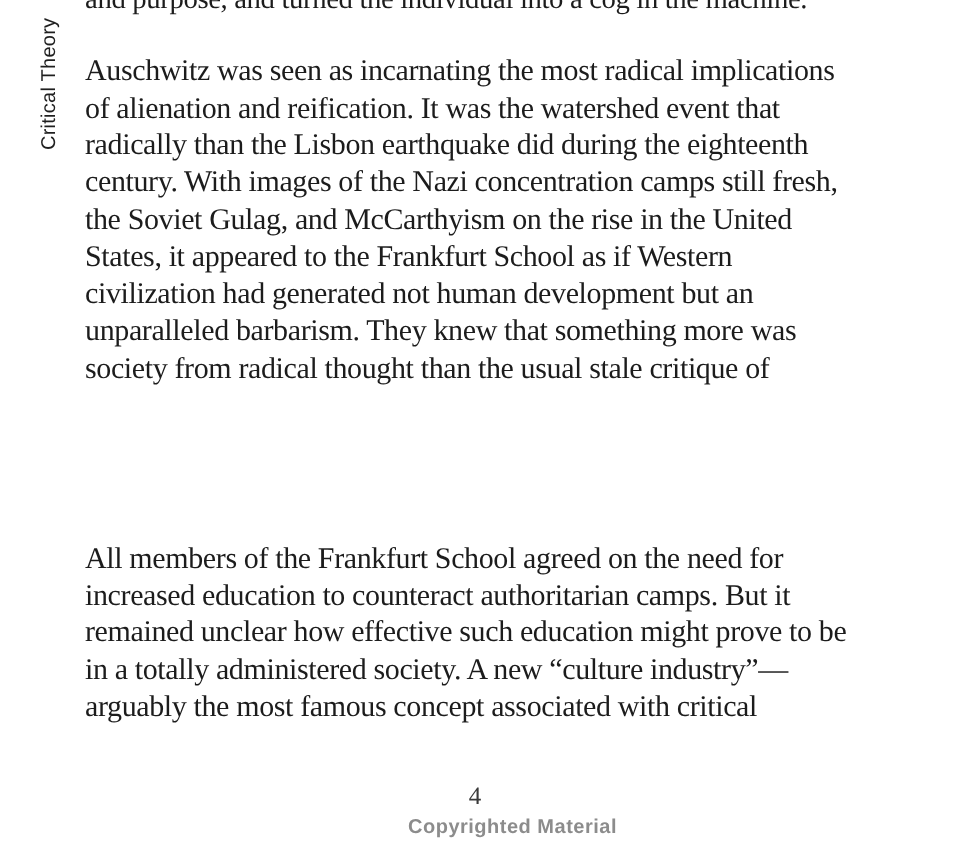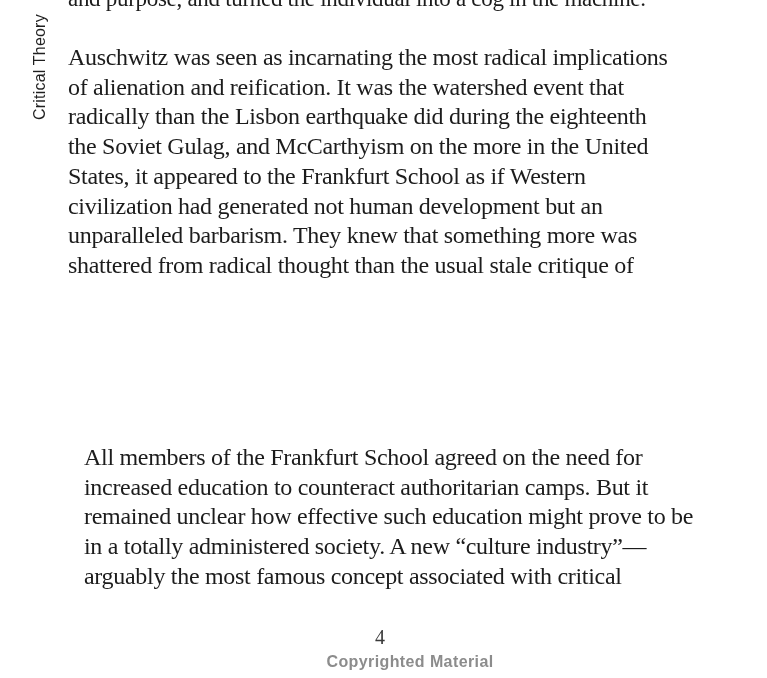--- a/index.html
+++ b/index.html
@@ -47,21 +47,21 @@
   }
   .para{
     position:absolute;
     left:68px;
     font-size:24px;
     line-height:29.7px;
     letter-spacing:-0.3px;
   }
   .para .line{white-space:nowrap;}
   .para-1{top:43px;}
-  .para-2{top:443px;margin-left:16px;}
+  .para-2{top:433px;}
   .page-number{
     position:absolute;
     top:626px;
     left:0;
     width:760px;
     text-align:center;
     font-size:20px;
     color:#3a3a3a;
   }
   .copyright{
@@ -83,25 +83,26 @@
 <div class="page">
 
   <div class="margin-label">Critical Theory</div>
 
   <div class="cutline">and purpose, and turned the individual into a cog in the machine.</div>
 
   <div class="para para-1">
     <div class="line">Auschwitz was seen as incarnating the most radical implications</div>
     <div class="line">of alienation and reification. It was the watershed event that</div>
     <div class="line">radically than the Lisbon earthquake did during the eighteenth</div>
-    <div class="line">the Soviet Gulag, and McCarthyism on the more in the United</div>
+    <div class="line">century. With images of the Nazi concentration camps still fresh,</div>
+    <div class="line">the Soviet Gulag, and McCarthyism on the rise in the United</div>
     <div class="line">States, it appeared to the Frankfurt School as if Western</div>
     <div class="line">civilization had generated not human development but an</div>
     <div class="line">unparalleled barbarism. They knew that something more was</div>
-    <div class="line">shattered from radical thought than the usual stale critique of</div>
+    <div class="line">society from radical thought than the usual stale critique of</div>
   </div>
 
   <div class="para para-2">
     <div class="line">All members of the Frankfurt School agreed on the need for</div>
     <div class="line">increased education to counteract authoritarian camps. But it</div>
     <div class="line">remained unclear how effective such education might prove to be</div>
     <div class="line">in a totally administered society. A new “culture industry”—</div>
     <div class="line">arguably the most famous concept associated with critical</div>
   </div>
 

